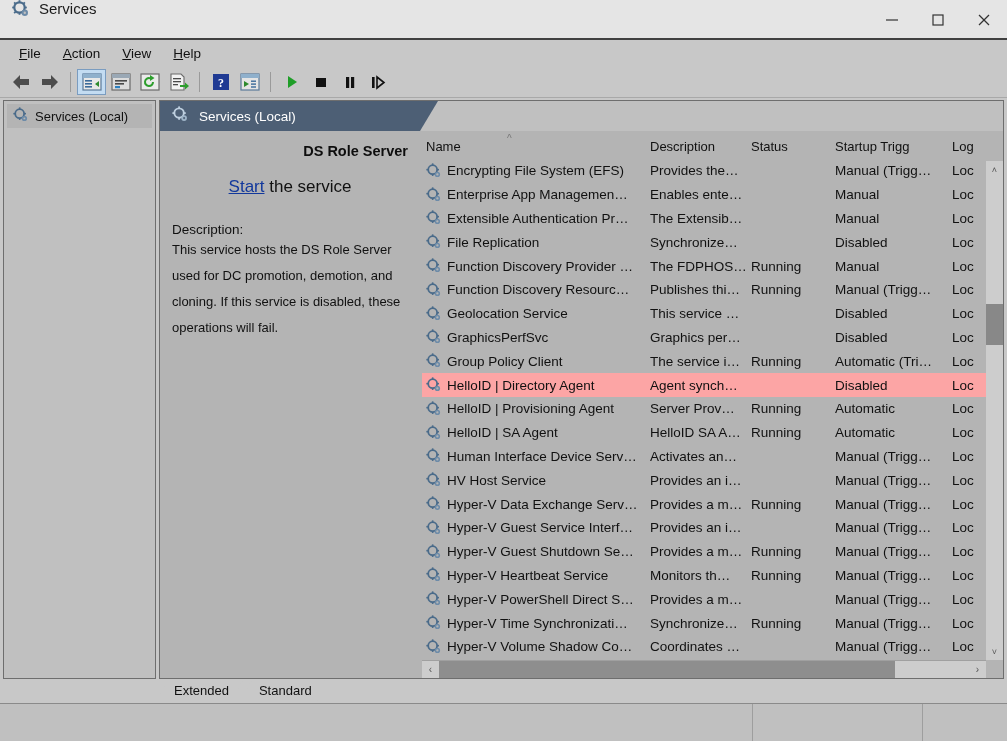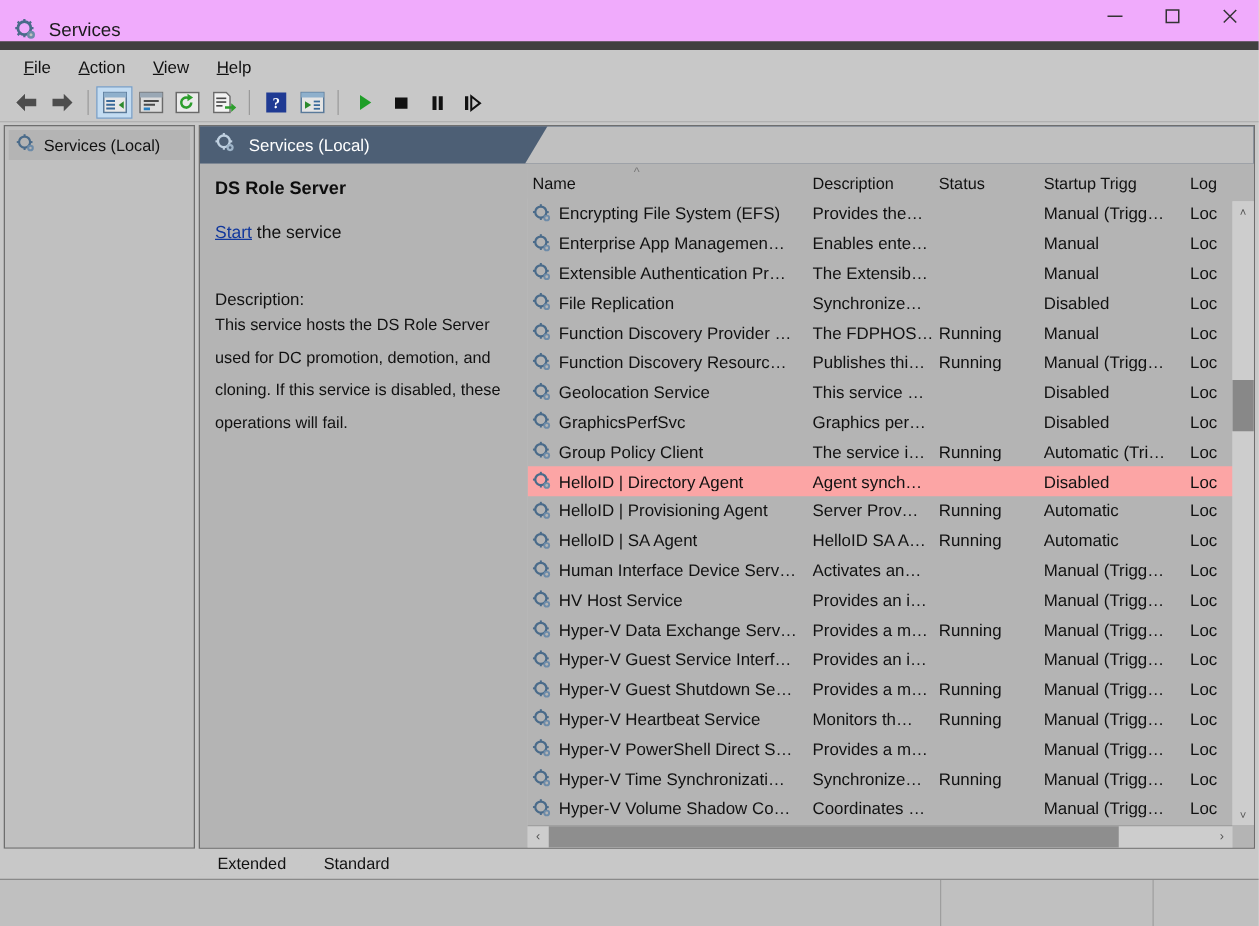--- a/index.html
+++ b/index.html
@@ -7,22 +7,22 @@
     width: 1007px; height: 741px;
     font-family: "Liberation Sans", sans-serif;
     font-size: 13px;
     background: #f0f0f0;
     overflow: hidden;
   }
   .window { width: 1007px; height: 741px; display: flex; flex-direction: column;
             background: #c8c8c8; position: relative; }
 
   
-  .titlebar { height: 40px; background: #f0abfc; display: flex; align-items: flex-end;
-              flex: 0 0 40px; border-bottom: 7px solid #404040; }
+  .titlebar { height: 40px; background: #e5e5e5; display: flex; align-items: flex-start;
+              flex: 0 0 40px; border-bottom: 2px solid #404040; }
   .title-icon { width: 18px; height: 18px; margin-left: 12px; margin-right: 9px;
                 position: relative; flex: 0 0 18px; }
   .gear-svg { display:block; }
   .title-text { font-size: 15px; color: #1a1a1a; font-family: "Liberation Sans", sans-serif; }
   .title-spacer { flex: 1 1 auto; }
   .winbtn { width: 46px; height: 40px; display: flex; align-items: center;
             justify-content: center; background: transparent; border: 0;
             cursor: default; }
   .winbtn svg { display: block; }
 
@@ -65,22 +65,22 @@
       border-top-left-radius: 10px;
   }
   .pane-header .hdr-ico { margin-left: 12px; }
 
   .pane-split { flex: 1 1 auto; display: flex; min-height: 0; position: relative; }
 
   
   .desc { width: 262px; flex: 0 0 262px; background: #b4b4b4; padding: 12px 14px 0 12px;
           position: relative; z-index: 1; }
   .desc h2 { font-size: 14.5px; font-weight: bold; color: #0d0d0d; margin-bottom: 18px;
-             font-family: "Liberation Sans", sans-serif; }
-  .desc .startline { font-size: 14px; color: #111; margin-bottom: 39px; }
+             font-family: "Liberation Sans", sans-serif; text-align: right; }
+  .desc .startline { font-size: 17px; color: #111; margin-bottom: 25px; text-align: center; }
   .desc .startline a { color: #12389c; text-decoration: underline; cursor: pointer; }
   .desc .dlabel { font-size: 13.5px; color: #111; }
   .desc .dtext { font-size: 13px; color: #111; line-height: 26px; }
 
   
   .listwrap { flex: 1 1 auto; min-width: 0; display: flex; flex-direction: column;
               background: #b4b4b4; position: relative; }
   .list-head { height: 28px; flex: 0 0 28px; display: flex; align-items: flex-end;
                background: #b4b4b4; position: relative; }
   .list-head .cell { font-size: 13px; color: #111; padding-bottom: 5px;

